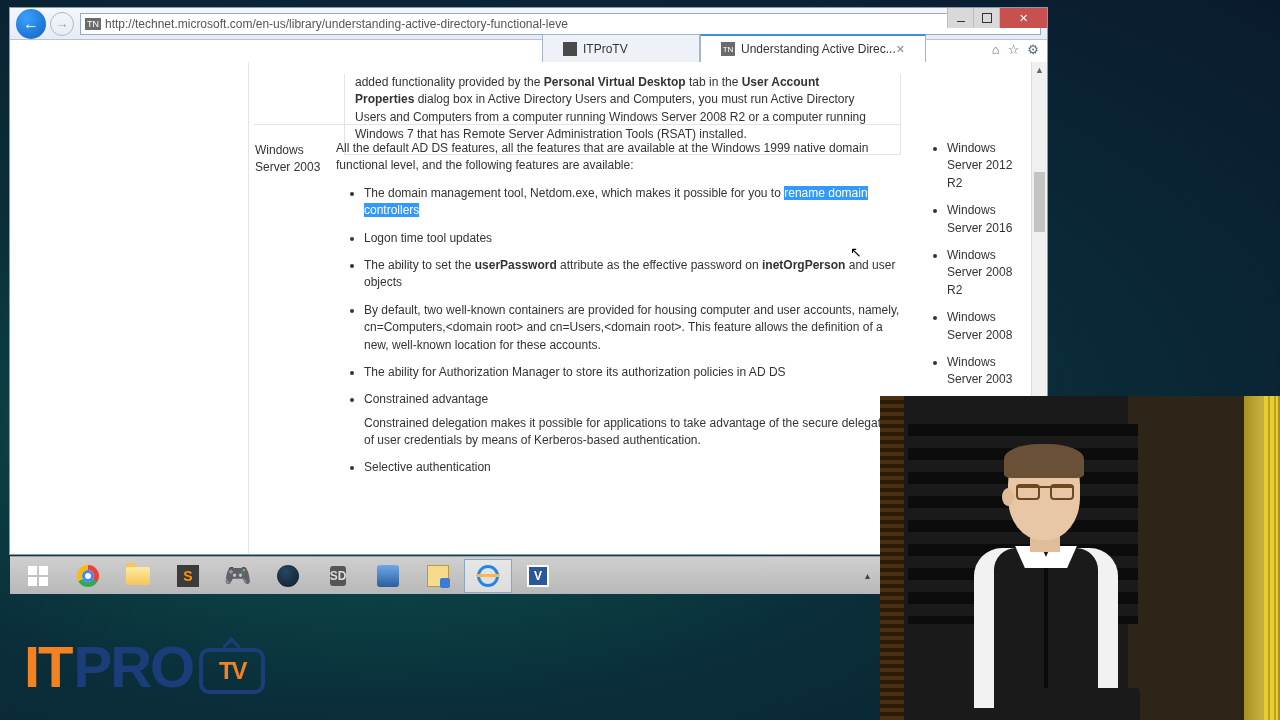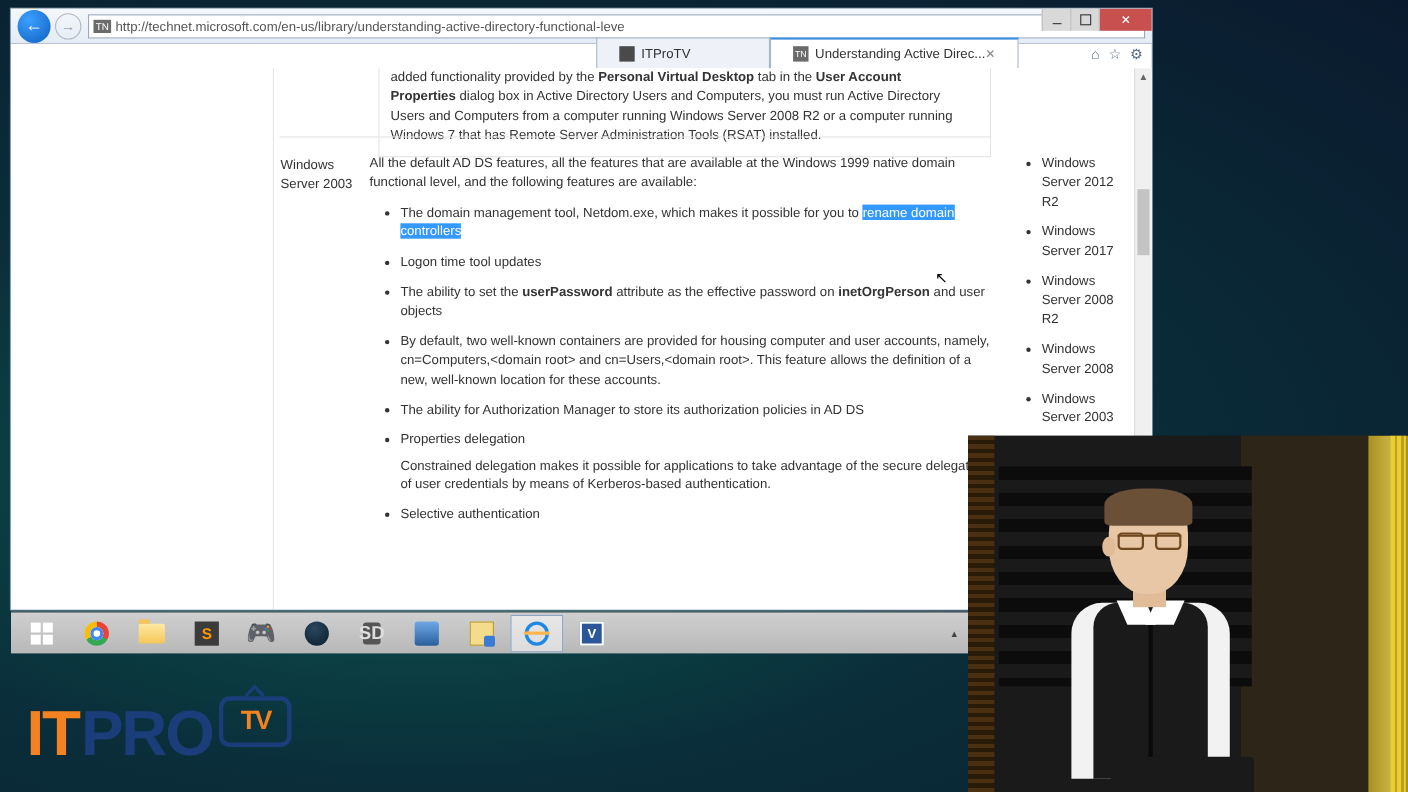--- a/index.html
+++ b/index.html
@@ -142,21 +142,21 @@
   }
   .row-label {
     position: absolute; left: 245px; top: 80px;
     width: 78px; font-size: 12px; color: #333;
   }
   .row-divider-top {
     position: absolute; left: 244px; right: 130px; top: 62px;
     border-top: 1px solid #e4e4e4;
   }
   .top-box {
-    position: absolute; left: 334px; right: 130px; top: 0;
+    position: absolute; left: 334px; right: 130px; top: 12px;
     border: 1px solid #e4e4e4; border-top: none;
     padding: 0 20px 10px 10px;
     font-size: 12px; color: #333;
   }
   .main-col {
     position: absolute; left: 326px; right: 130px; top: 78px;
     font-size: 12px; color: #333;
   }
   .main-col p { margin-bottom: 10px; }
   .main-col ul { list-style: disc; padding-left: 28px; }
@@ -226,21 +226,21 @@
     color:#ff9800;font-weight:bold;font-size:14px;
   }
   .ico-game { font-size:22px; color:#222; }
   .ico-steam {
     width:22px;height:22px;border-radius:50%;
     background: radial-gradient(circle at 40% 30%, #2a475e, #0b1c2c);
   }
   .ico-sd {
     width:16px;height:20px;background:#555;color:#ddd;
     display:flex;align-items:center;justify-content:center;
-    font-weight:bold;font-size:17px;border-radius:3px;
+    font-weight:bold;font-size:12px;border-radius:3px;
   }
   .ico-vbox {
     width:22px;height:22px;
     background: linear-gradient(#6fa8e6,#2b5f9e);
     border-radius:3px;
   }
   .ico-putty {
     width:22px;height:22px;
     background:#f4dc8c;border:1px solid #b89b3c;
     position:relative;
@@ -268,21 +268,21 @@
     gap:6px; color:#444; font-size:10px; padding-right:6px;
   }
 
   
   .logo {
     position:absolute; left:24px; bottom:20px;
     font-family: Arial, sans-serif;
     font-weight: 900; font-size: 58px;
     letter-spacing: -2px;
     color:#f58220;
-    display:flex; align-items:flex-start;
+    display:flex; align-items:flex-end;
   }
   .logo .pro { color:#1b3e7a; margin-left:2px;}
   .logo .tv-box {
     display:inline-flex; align-items:center; justify-content:center;
     width:66px;height:46px;margin-left:6px;margin-bottom:6px;
     border:4px solid #1b3e7a;border-radius:10px;
     color:#f58220; font-size:24px; position:relative;
   }
   .logo .tv-box::before{
     content:"";position:absolute;top:-12px;left:22px;
@@ -394,34 +394,34 @@
             <span>Logon time tool updates</span>
           </li>
           <li>
             <span>The ability to set the </span><b>userPassword</b><span> attribute as the effective password on </span><b>inetOrgPerson</b><span> and user objects</span>
           </li>
           <li>
             <p>By default, two well-known containers are provided for housing computer and user accounts, namely, cn=Computers,&lt;domain root&gt; and cn=Users,&lt;domain root&gt;. This feature allows the definition of a new, well-known location for these accounts.</p>
           </li>
           <li>The ability for Authorization Manager to store its authorization policies in AD DS</li>
           <li>
-            <span>Properties delegation</span>
+            <span>Constrained advantage</span>
             <p>Constrained delegation makes it possible for applications to take advantage of the secure delegation of user credentials by means of Kerberos-based authentication.</p>
           </li>
           <li>
             <span>Selective authentication</span>
             
           </li>
         </ul>
       </div>
 
       <div class="side-col">
         <ul>
           <li>Windows Server 2012 R2</li>
-          <li>Windows Server 2017</li>
+          <li>Windows Server 2016</li>
           <li>Windows Server 2008 R2</li>
           <li>Windows Server 2008</li>
           <li>Windows Server 2003</li>
         </ul>
       </div>
 
       <div class="cursor">↖</div>
     </div>
 
     <div class="scroll-track">

